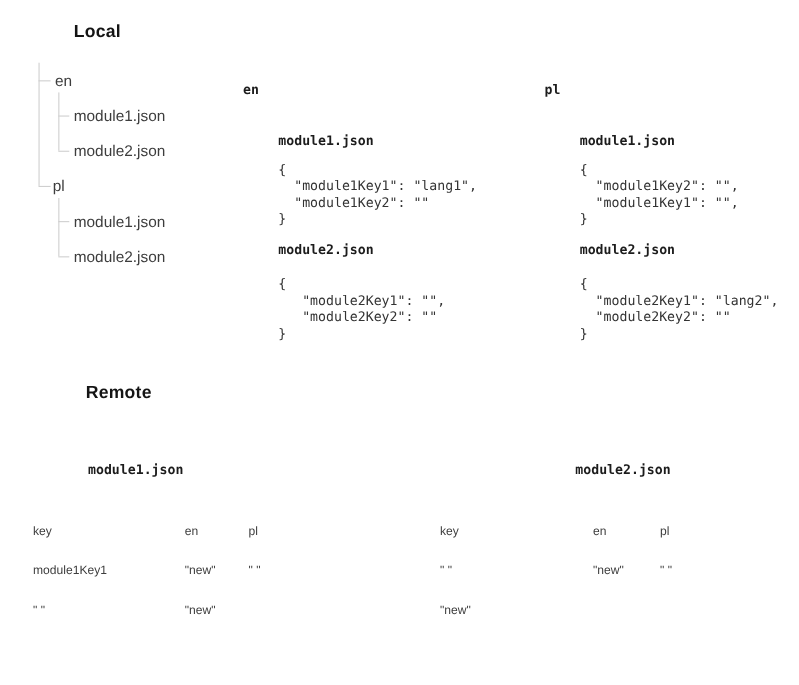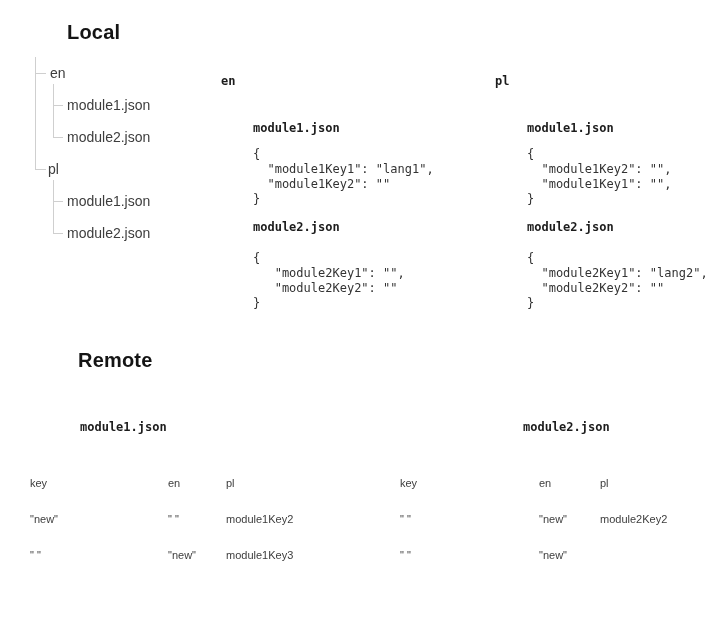--- a/index.html
+++ b/index.html
@@ -1,19 +1,19 @@
 <!DOCTYPE html>
 <html><head>
 <meta charset="utf-8">
 <style>
   html,body{margin:0;padding:0;background:#fff;}
   .canvas{position:relative;width:726px;height:623px;background:#ffffff;overflow:hidden;
           font-family:"Liberation Sans",sans-serif;color:#3d3d3d;}
   .abs{position:absolute;}
-  .section-title{font-size:20px;font-weight:bold;color:#141414;letter-spacing:.2px;}
+  .section-title{font-size:16px;font-weight:bold;color:#141414;letter-spacing:.2px;}
   
   .tree-label{font-size:14px;color:#3d3d3d;white-space:nowrap;}
   .tline{position:absolute;background:#cfcfcf;}
   
   .mono{font-family:"DejaVu Sans Mono","Liberation Mono",monospace;}
   .lang-label{font-size:12px;font-weight:bold;color:#1c1c1c;}
   .file-label{font-size:12px;font-weight:bold;color:#1c1c1c;}
   .codeblock{font-size:12px;line-height:15px;color:#333;white-space:pre;margin:0;}
   
   .rtable{position:absolute;display:grid;grid-auto-rows:36px;align-items:start;
@@ -77,38 +77,36 @@
   <div class="abs section-title" style="left:78px;top:349px;">Remote</div>
 
   <div class="abs mono file-label" style="left:80px;top:420px;">module1.json</div>
   <div class="abs mono file-label" style="left:523px;top:420px;">module2.json</div>
 
   <div class="rtable rtable-left" style="left:30px;top:477px;width:340px;">
     <div class="cell">key</div>
     <div class="cell">en</div>
     <div class="cell">pl</div>
 
+    <div class="cell">module1Key1</div>
     <div class="cell">"new"</div>
     <div class="cell">" "</div>
 
-    <div class="cell">module1Key2</div>
     <div class="cell">" "</div>
     <div class="cell">"new"</div>
 
-    <div class="cell">module1Key3</div>
     <div class="cell"></div>
     <div class="cell"></div>
   </div>
 
   <div class="rtable rtable-right" style="left:400px;top:477px;width:326px;">
     <div class="cell">key</div>
     <div class="cell">en</div>
     <div class="cell">pl</div>
 
     <div class="cell">" "</div>
     <div class="cell">"new"</div>
 
-    <div class="cell">module2Key2</div>
     <div class="cell">" "</div>
     <div class="cell">"new"</div>
   </div>
 
 </div>
 
 </body></html>

